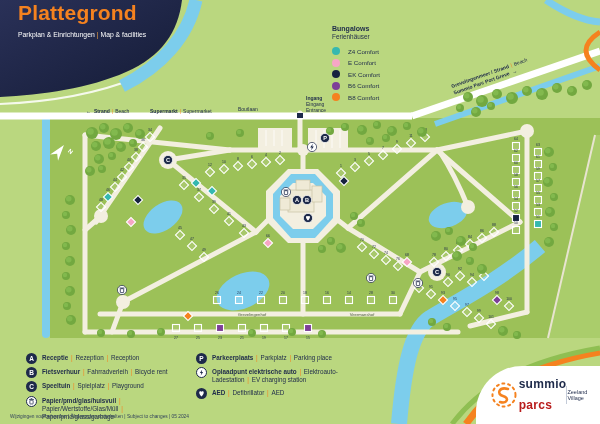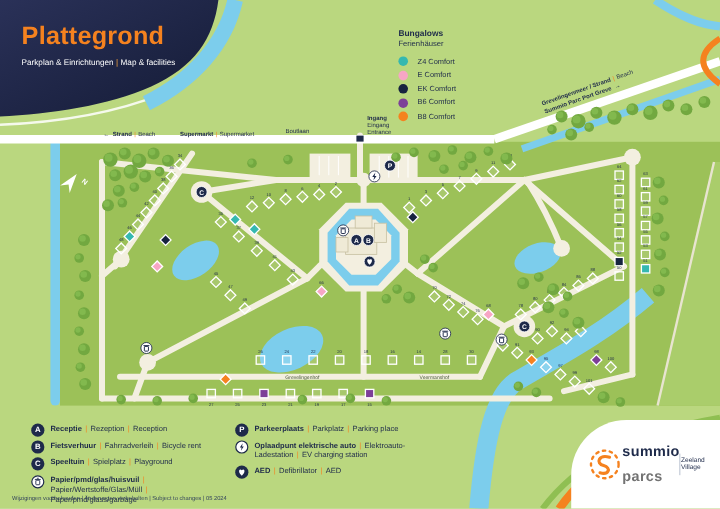--- a/index.html
+++ b/index.html
@@ -3,21 +3,21 @@
 <meta charset="utf-8">
 <style>
   html,body{margin:0;padding:0;background:#e8e8e8;}
   .stage{position:relative;width:600px;height:424px;overflow:hidden;
          font-family:"Liberation Sans",sans-serif;background:#bad77f;}
   svg text{font-family:"Liberation Sans",sans-serif;}
   .lbl{font-size:5px;fill:#1e2a4a;}
   .lbl .b,.lbl.b{font-weight:bold;}
   .sep{fill:#f5821f;}
   .tiny-street{font-size:4.2px;fill:#4a5a3a;}
-  #header{position:absolute;left:18px;top:20px;z-index:5;}
+  #header{position:absolute;left:18px;top:2px;z-index:5;}
   #header .t{color:#f5821f;font-size:21px;font-weight:bold;line-height:22px;letter-spacing:.2px;}
   #header .s{margin-top:7px;font-size:6.8px;color:#ffffff;}
   #header .s .osep{color:#f5a33f;padding:0 2px;}
   #bungalow-legend{position:absolute;left:332px;top:25px;z-index:5;color:#1e2a4a;}
   #bungalow-legend .bt{font-size:7px;font-weight:bold;}
   #bungalow-legend .bs{font-size:6.4px;margin-top:1px;}
   #bungalow-legend ul{list-style:none;margin:7px 0 0 0;padding:0;}
   #bungalow-legend li{display:flex;align-items:center;margin-bottom:3.6px;}
   #bungalow-legend .dot{width:8px;height:8px;border-radius:50%;margin-right:8px;flex:0 0 auto;}
   #bungalow-legend .bl{font-size:6.2px;}
@@ -26,24 +26,24 @@
   .lg-ic{width:11px;height:11px;border-radius:50%;flex:0 0 auto;display:flex;
          align-items:center;justify-content:center;font-size:6.5px;font-weight:bold;}
   .lg-ic.navy{background:#1e2a4a;color:#fff;}
   .lg-ic.white{background:#fff;border:0.8px solid #1e2a4a;box-sizing:border-box;}
   .lg-tx{font-size:6.3px;line-height:1.3;padding-top:1px;}
   .lg-tx b{font-weight:bold;}
   .lg-tx .osep{color:#f5821f;padding:0 1px;}
   #col1 .lg-tx{width:126px;}
   #col2 .lg-tx{width:150px;}
   #footer-note{position:absolute;left:10px;bottom:5px;font-size:4.8px;color:#33445c;z-index:5;}
-  #logo{position:absolute;right:0;bottom:0;width:124px;height:74px;background:#ffffff;
+  #logo{position:absolute;right:0;bottom:0;width:124px;height:58px;background:#ffffff;
         border-radius:46px 0 0 0;z-index:6;display:flex;align-items:center;justify-content:center;gap:0;}
   #logo .brand{color:#1e2a4a;font-weight:bold;font-size:12px;line-height:11px;letter-spacing:.3px;}
-  #logo .brand .p{color:#737373;margin-top:10px;}
+  #logo .brand .p{color:#b91c1c;margin-top:10px;}
   #logo .div{width:1px;height:18px;background:#c4cbd8;}
   #logo .region{font-size:5.5px;color:#1e2a4a;line-height:6.5px;}
 </style>
 </head>
 <body>
 
 <div class="stage">
 
 <svg id="map" width="600" height="424" viewBox="0 0 600 424">
   <defs>

